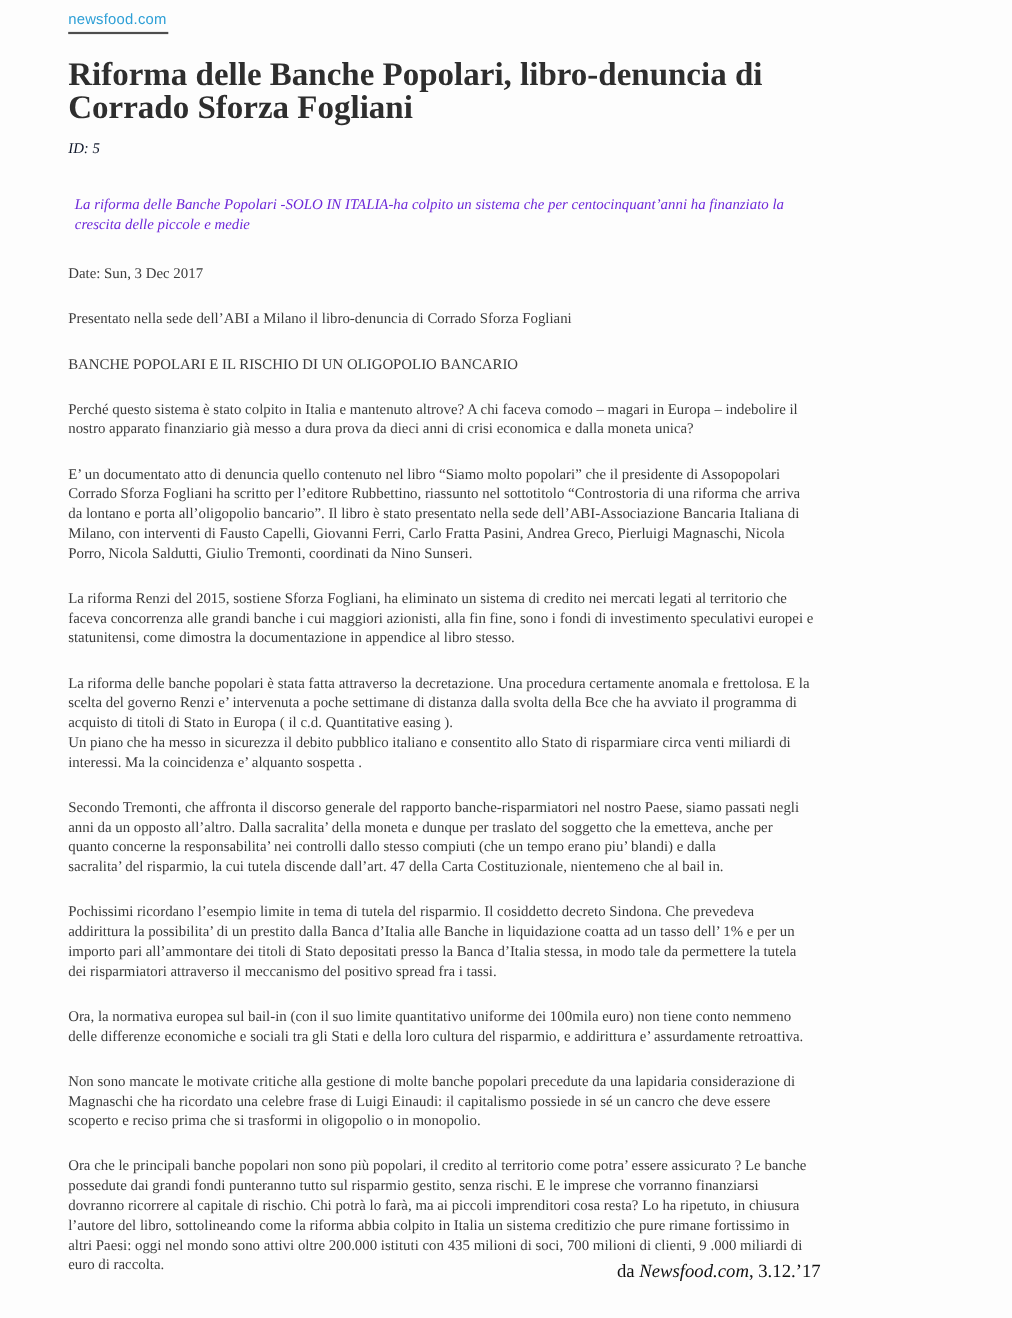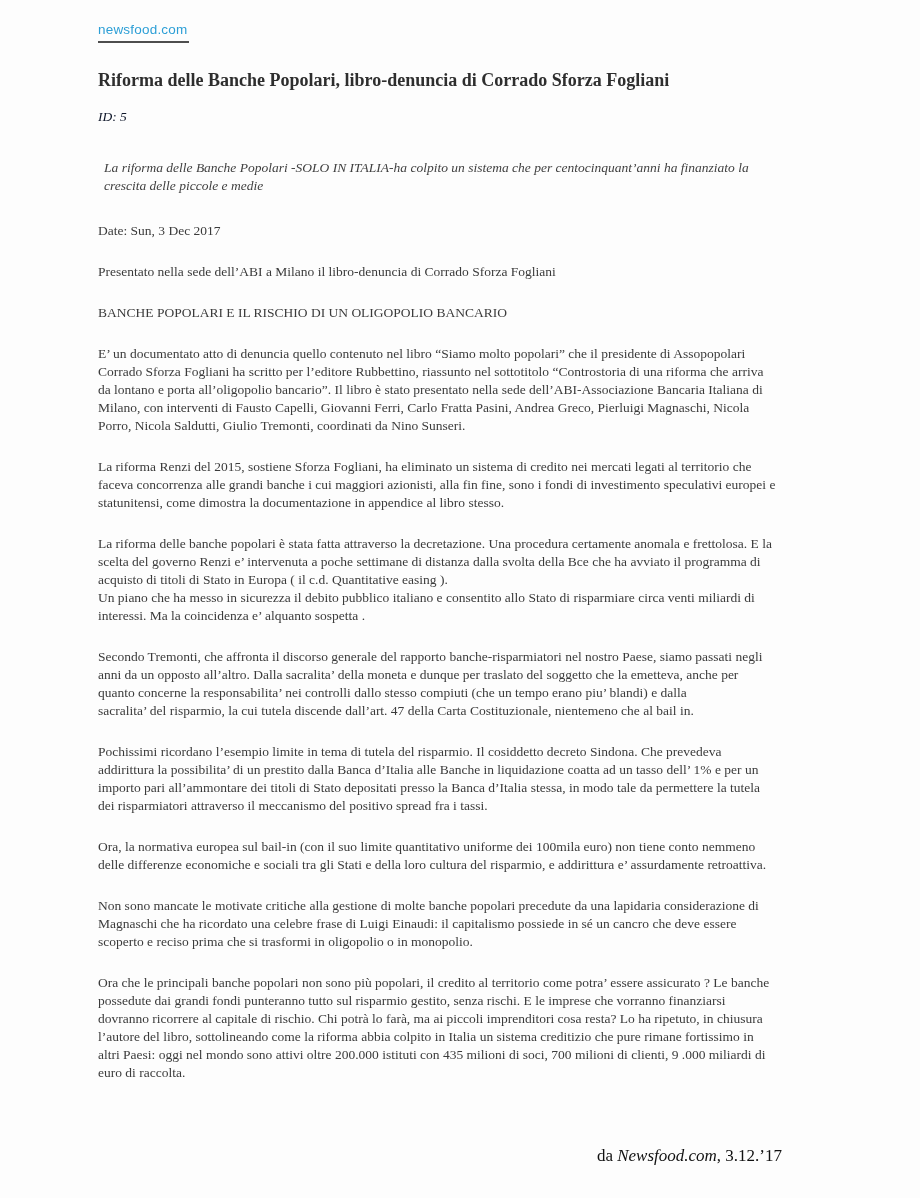--- a/index.html
+++ b/index.html
@@ -6,55 +6,54 @@
   body {
     background: #fdfdfd;
     font-family: "Liberation Serif", "DejaVu Serif", serif;
     color: #3b3b3b;
   }
   .page {
     position: relative;
     width: 806px;
     height: 1198px;
     box-sizing: border-box;
-    padding: 20px 64px 0 62px;
+    padding: 9px 64px 0 62px;
     background: #fdfdfd;
     overflow: hidden;
-    margin-left: 36px;
   }
   .logo-link {
     display: inline-block;
     font-family: "Liberation Sans", "DejaVu Sans", sans-serif;
     font-size: 13.5px;
     letter-spacing: 0.2px;
     color: #2d9fd6;
     text-decoration: none;
     border-bottom: 2px solid #4e4e4e;
     padding: 0 2px 4px 0;
     cursor: pointer;
   }
   .article-title {
     margin: 22px 0 0 0;
-    font-size: 18px;
+    font-size: 30px;
     line-height: 30px;
     font-weight: bold;
     color: #2e2e2e;
   }
   .doc-id {
     margin: 14px 0 0 0;
     font-size: 13.5px;
     font-style: italic;
     color: #0f172a;
   }
   .lede {
     margin: 34px 0 0 6px;
     font-size: 13.5px;
     line-height: 18px;
     font-style: italic;
-    color: #404040;
+    color: #6d28d9;
   }
   .meta {
     margin-top: 26px;
     font-size: 13.5px;
     line-height: 19px;
   }
   .meta p { margin: 0; }
   .article-body p {
     margin: 23px 0;
     font-size: 13.5px;
@@ -85,20 +84,21 @@
   <p class="lede">La riforma delle Banche Popolari -SOLO IN ITALIA-ha colpito un sistema che per centocinquant’anni ha finanziato la crescita delle piccole e medie</p>
 
   <div class="meta">
     <p>Date: Sun, 3 Dec 2017</p>
   </div>
 
   <div class="article-body">
 
   <p>Presentato nella sede dell’ABI a Milano il libro-denuncia di Corrado Sforza Fogliani</p>
       <p>BANCHE POPOLARI E IL RISCHIO DI UN OLIGOPOLIO BANCARIO</p>
+      <p>Perché questo sistema è stato colpito in Italia e mantenuto altrove? A chi faceva comodo – magari in Europa – indebolire il nostro apparato finanziario già messo a dura prova da dieci anni di crisi economica e dalla moneta unica?</p>
       <p>E’ un documentato atto di denuncia quello contenuto nel libro “Siamo molto popolari” che il presidente di Assopopolari Corrado Sforza Fogliani ha scritto per l’editore Rubbettino, riassunto nel sottotitolo “Controstoria di una riforma che arriva da lontano e porta all’oligopolio bancario”. Il libro è stato presentato nella sede dell’ABI-Associazione  Bancaria Italiana di Milano, con interventi di Fausto Capelli, Giovanni Ferri, Carlo Fratta Pasini, Andrea Greco, Pierluigi Magnaschi, Nicola Porro, Nicola Saldutti, Giulio Tremonti, coordinati da Nino Sunseri.</p>
       <p>La riforma Renzi del 2015, sostiene Sforza Fogliani, ha eliminato un sistema di credito nei mercati legati al territorio che faceva concorrenza alle grandi banche i cui maggiori azionisti, alla fin fine, sono i fondi di investimento speculativi europei e statunitensi, come dimostra la documentazione in appendice al libro stesso.</p>
       <p>La riforma delle banche popolari è stata fatta attraverso la decretazione. Una procedura certamente anomala e frettolosa. E la scelta del governo Renzi e’ intervenuta a poche settimane di distanza dalla svolta della Bce che ha avviato il programma di acquisto di titoli di Stato in Europa ( il c.d. Quantitative easing ).
 Un piano che ha messo in sicurezza il debito pubblico italiano e consentito allo Stato di risparmiare circa venti miliardi di interessi. Ma la coincidenza e’ alquanto sospetta .</p>
       <p>Secondo Tremonti, che affronta il discorso generale del rapporto banche-risparmiatori nel nostro Paese, siamo passati negli anni da un opposto all’altro. Dalla sacralita’ della moneta e dunque per traslato del soggetto che la emetteva, anche per quanto concerne la responsabilita’ nei controlli dallo stesso compiuti (che un tempo erano piu’ blandi) e dalla
 sacralita’ del risparmio, la cui tutela discende dall’art. 47 della Carta Costituzionale, nientemeno che al bail in.</p>
       <p>Pochissimi ricordano l’esempio limite in tema di tutela del risparmio. Il cosiddetto decreto Sindona. Che prevedeva addirittura la possibilita’ di un prestito dalla Banca d’Italia alle Banche in liquidazione coatta ad un tasso dell’ 1% e per un importo pari all’ammontare dei titoli di Stato depositati presso la Banca d’Italia stessa, in modo tale da permettere la tutela dei risparmiatori attraverso il meccanismo del positivo spread fra i tassi.</p>
       <p>Ora, la normativa europea sul bail-in (con il suo limite quantitativo uniforme dei 100mila euro) non tiene conto nemmeno delle differenze economiche e sociali tra gli Stati e della loro cultura del risparmio, e addirittura e’ assurdamente retroattiva.</p>
       <p>Non sono mancate le motivate critiche alla gestione di molte banche popolari precedute da una lapidaria considerazione di Magnaschi che ha ricordato una celebre frase di Luigi Einaudi: il capitalismo possiede in sé un cancro che deve essere scoperto e reciso prima che si trasformi in oligopolio o in monopolio.</p>
       <p>Ora che le principali banche popolari non sono più popolari, il credito al territorio come potra’ essere assicurato ? Le banche possedute dai grandi fondi punteranno tutto sul risparmio gestito, senza rischi. E le imprese che vorranno finanziarsi dovranno ricorrere al capitale di rischio. Chi potrà lo farà, ma ai piccoli imprenditori cosa resta? Lo ha ripetuto, in chiusura l’autore del libro, sottolineando come la riforma  abbia colpito in Italia  un sistema creditizio che pure rimane fortissimo in altri Paesi: oggi nel mondo sono attivi oltre 200.000 istituti con 435 milioni di soci, 700 milioni di clienti, 9 .000 miliardi di euro di raccolta.</p>

